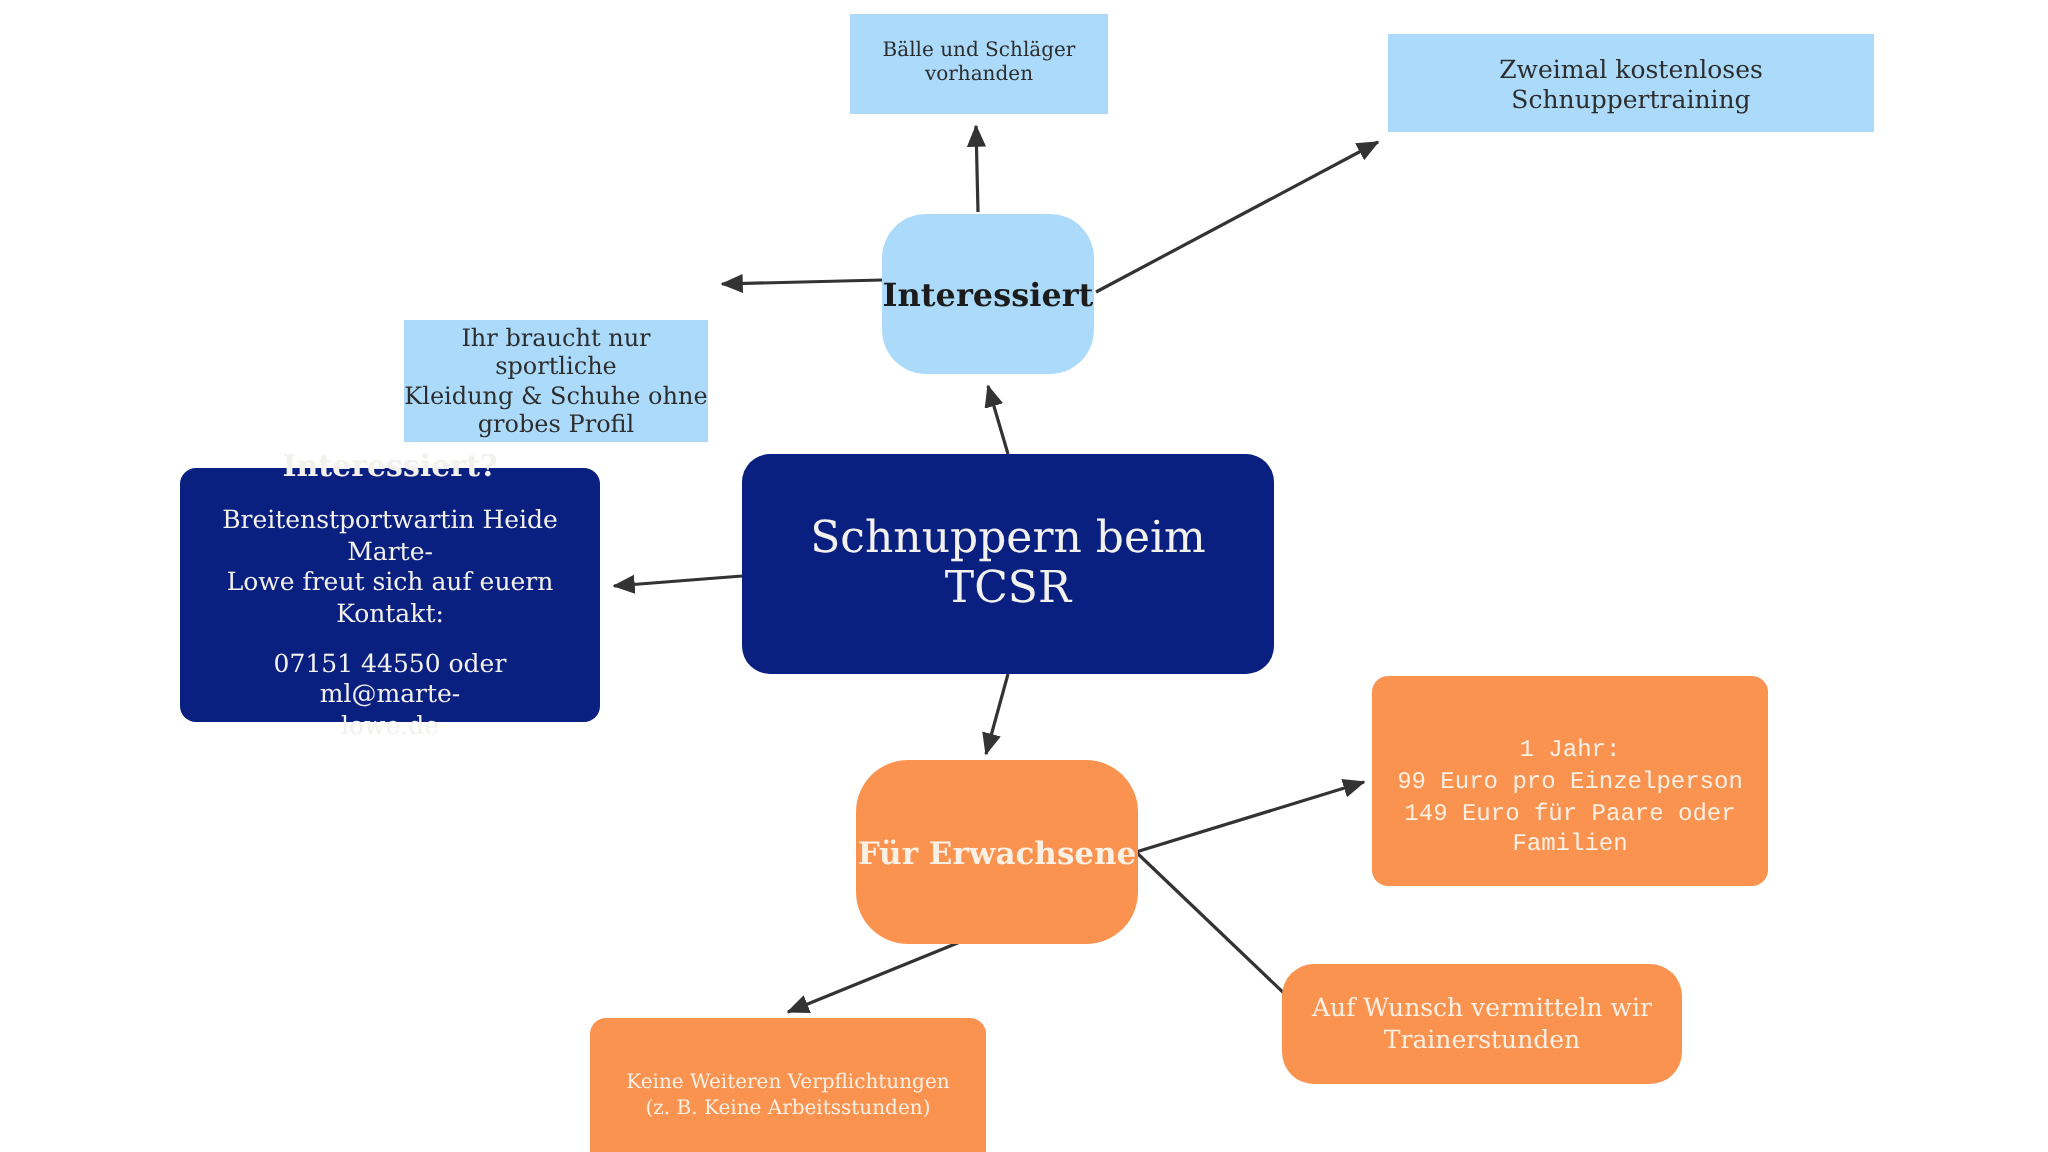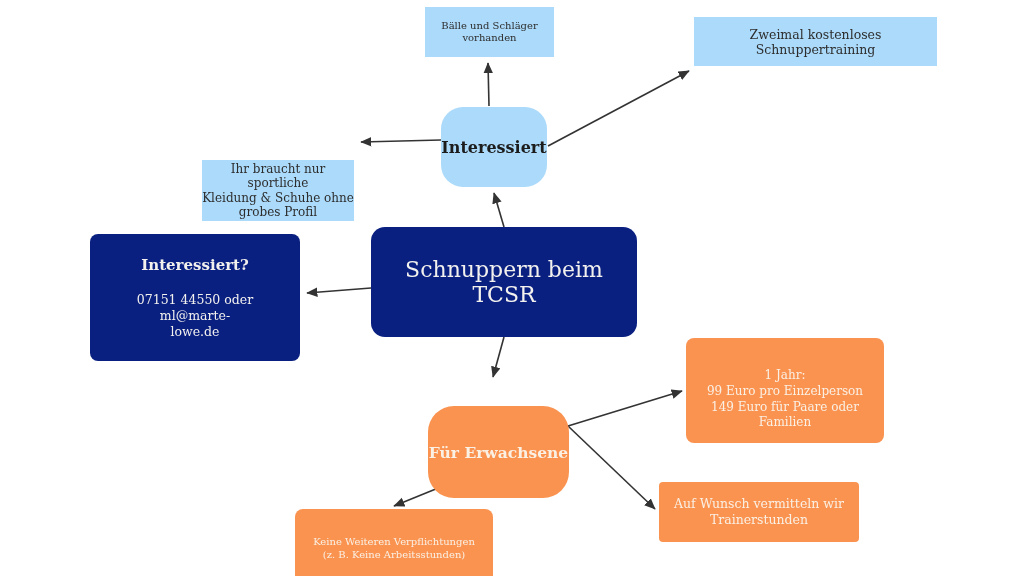--- a/index.html
+++ b/index.html
@@ -52,24 +52,24 @@
     border-radius: 14px; font-size: 22px;
   }
   #box-interessiert {
     left: 90px; top: 234px; width: 210px; height: 127px;
     border-radius: 8px; font-size: 12.5px; line-height: 1.25; padding: 6px 20px;
   }
   #box-interessiert .title { font-weight: bold; font-size: 15px; margin-bottom: 9px; }
   #box-interessiert .contact { margin-top: 9px; }
   #node-erwachsene {
     left: 428px; top: 380px; width: 141px; height: 92px;
-    border-radius: 26px; font-size: 15.5px; font-weight: bold; margin-top: 26px;
+    border-radius: 26px; font-size: 15.5px; font-weight: bold;
   }
-  #box-jahr      { left: 686px; top: 338px; width: 198px; height: 105px; border-radius: 8px; font-size: 12px; line-height: 1.3; padding-top: 18px; }
-  #box-wunsch    { left: 659px; top: 482px; width: 200px; height: 60px;  border-radius: 4px; font-size: 12.5px; line-height: 1.25; }
+  #box-jahr      { left: 686px; top: 338px; width: 198px; height: 105px; border-radius: 8px; font-size: 12px; line-height: 1.3; padding-top: 18px; font-family: Liberation Mono, monospace; }
+  #box-wunsch    { left: 641px; top: 482px; width: 200px; height: 60px;  border-radius: 16px; font-size: 12.5px; line-height: 1.25; }
   #box-keine     { left: 295px; top: 509px; width: 198px; height: 79px;  border-radius: 8px; font-size: 10px; line-height: 1.25; }
 </style>
 </head>
 <body>
 
 <div id="canvas">
 
   <svg id="arrows" viewBox="0 0 1024 576">
     <defs>
       <marker id="ah" markerWidth="9" markerHeight="8" refX="6.5" refY="3" orient="auto">
@@ -105,20 +105,22 @@
   <div class="node lightblue" id="node-schulkinder">
     <span class="txt">Interessiert</span>
   </div>
 
   <div class="node navy" id="node-center">
     <span class="txt">Schnuppern beim TCSR</span>
   </div>
 
   <div class="node navy" id="box-interessiert">
     <span class="txt title">Interessiert?</span>
+    <span class="txt">Breitenstportwartin Heide Marte-
+Lowe freut sich auf euern Kontakt:</span>
     <span class="txt contact">07151 44550 oder ml@marte-
 lowe.de</span>
   </div>
 
   <div class="node orange" id="node-erwachsene">
     <span class="txt">Für Erwachsene</span>
   </div>
 
   <div class="node orange" id="box-jahr">
     <span class="txt">1 Jahr:

